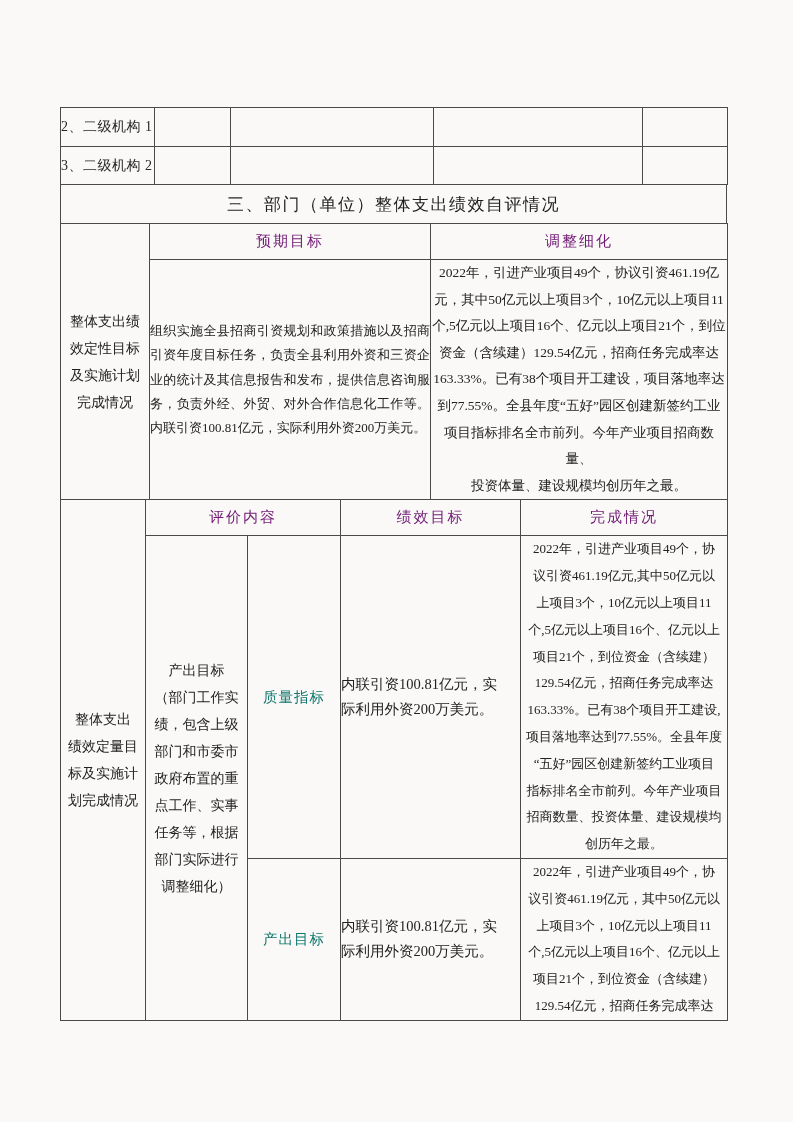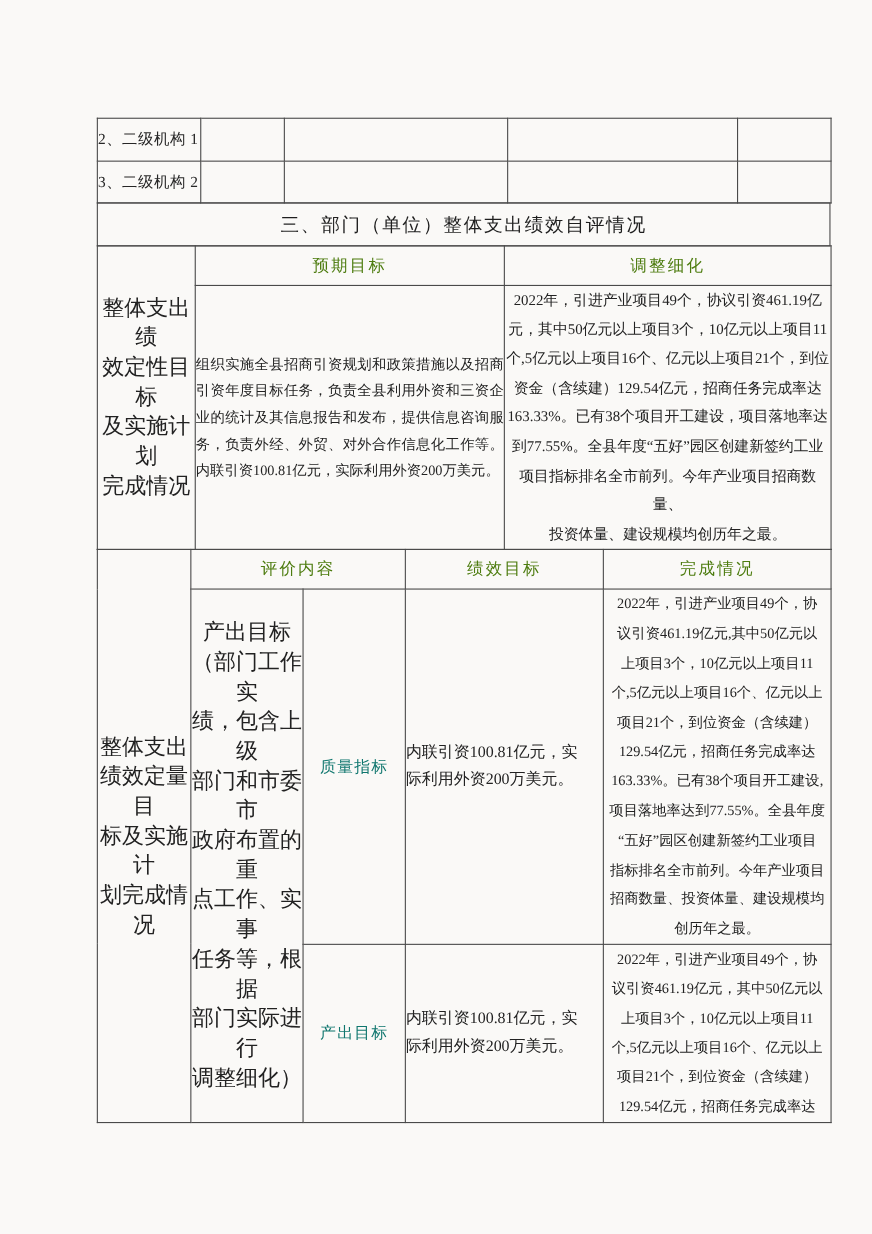--- a/index.html
+++ b/index.html
@@ -6,21 +6,21 @@
   body{
     width:793px;height:1122px;
     background:#faf9f7;
     font-family:"Liberation Serif","DejaVu Serif",serif;
     color:#262626;
     position:relative;
     overflow:hidden;
   }
   .sheet{
     position:absolute;
-    left:72px; top:107px;
+    left:44px; top:107px;
     width:667px;
     padding-left:16px;
   }
   table.t{
     border-collapse:collapse;
     table-layout:fixed;
     width:667px;
   }
   table.t + table.t, table.t + .section-title, .section-title + table.t{
     margin-top:-1px;
@@ -43,25 +43,25 @@
   }
   .org-label{
     font-size:14px;
     padding-left:3px;
     letter-spacing:0.5px;
   }
   .hdr{
     text-align:center;
     font-size:15px;
     letter-spacing:2px;
-    color:#4d7c0f;
+    color:#701a75;
   }
   .vlabel{
     text-align:center;
-    font-size:20px;
+    font-size:14px;
     line-height:27px;
     white-space:pre-line;
     color:#222;
   }
   .para-justify{
     font-size:13px;
     line-height:24.2px;
     text-align:justify;
     padding:0 5px;
     color:#222;

